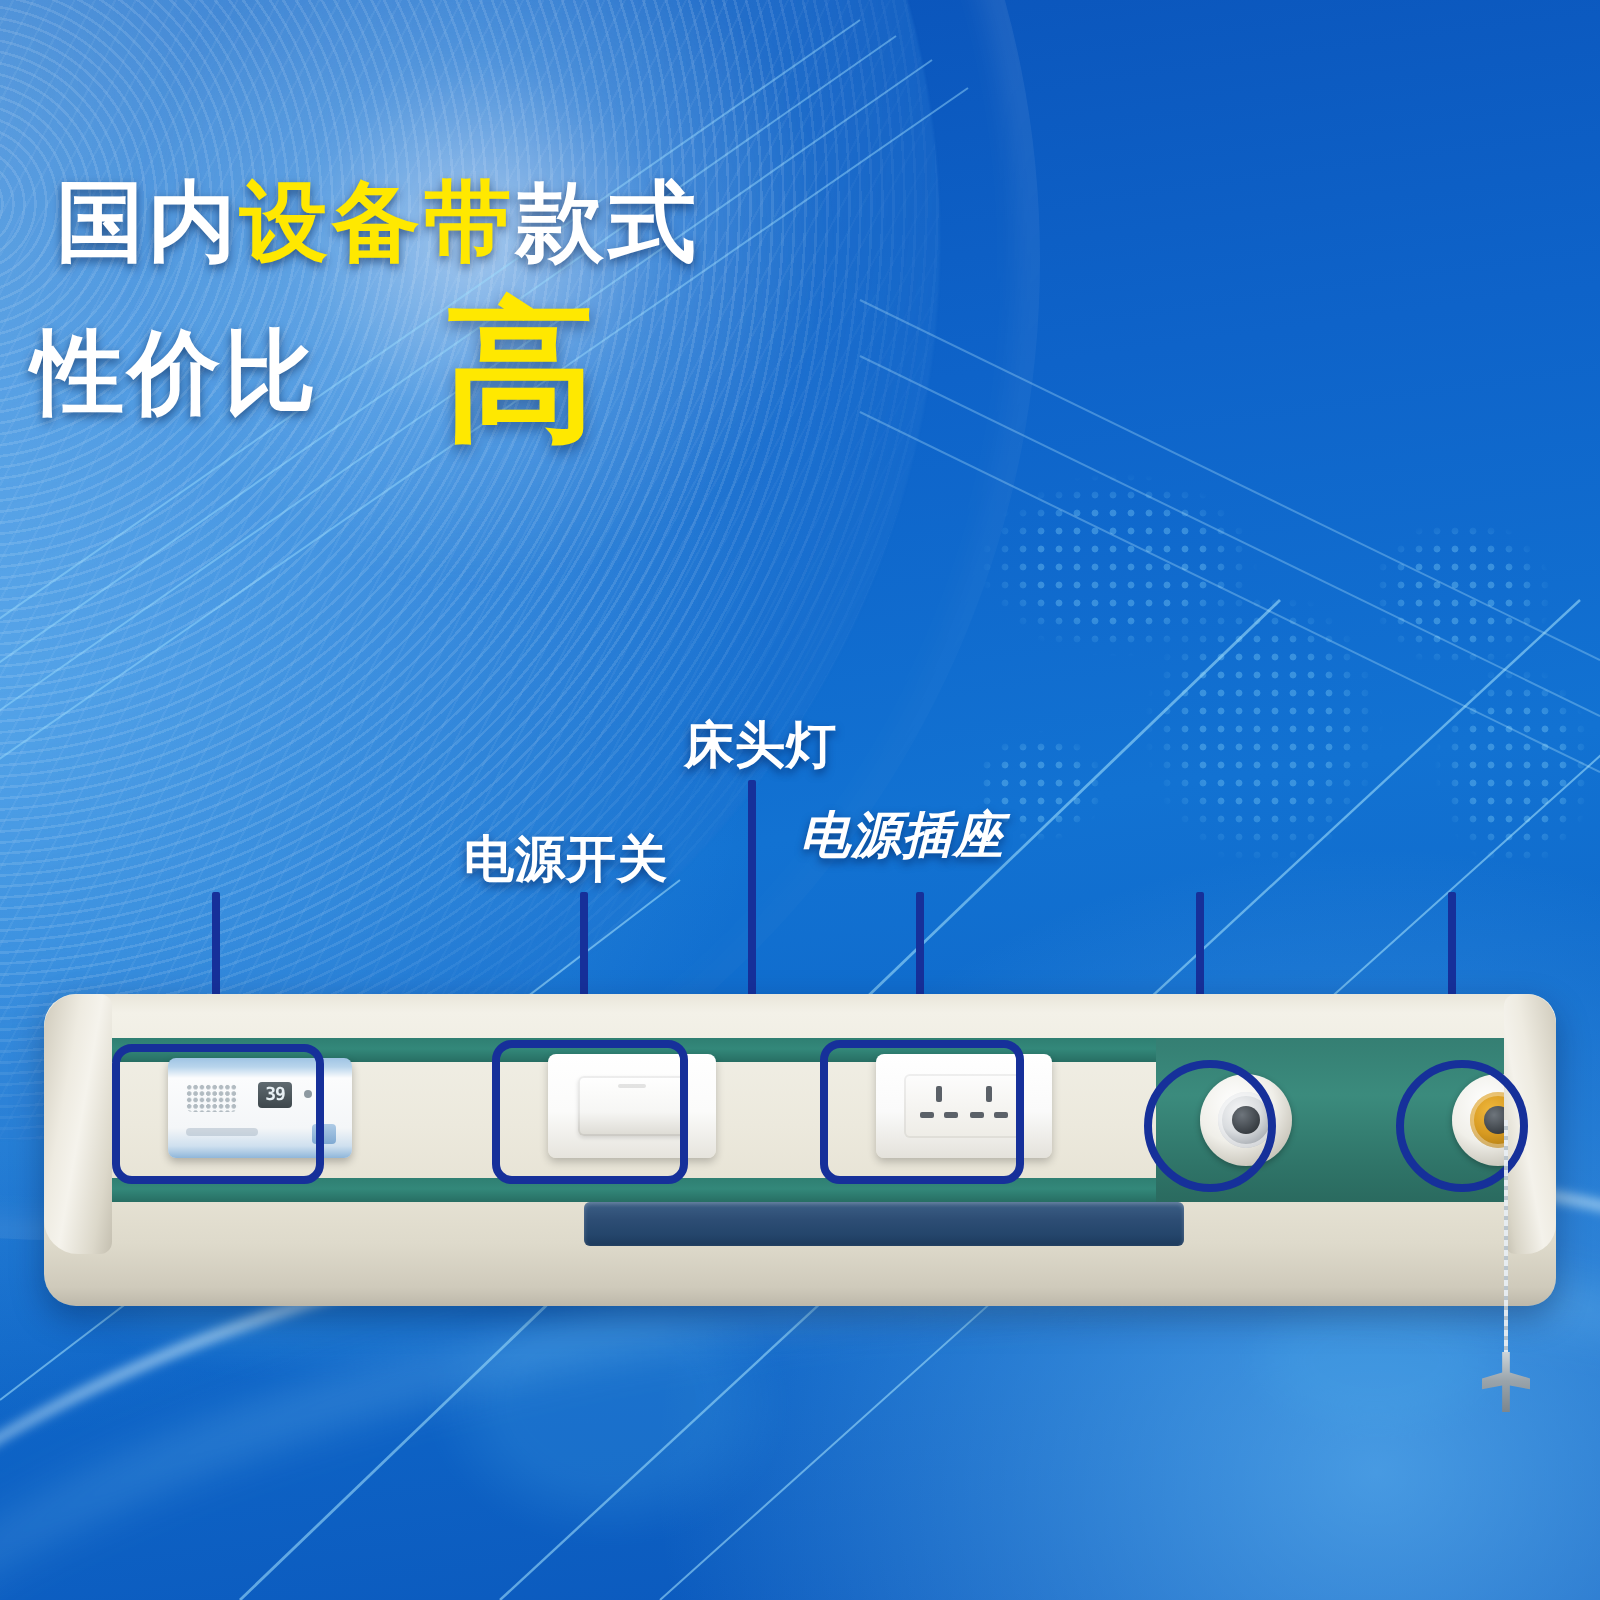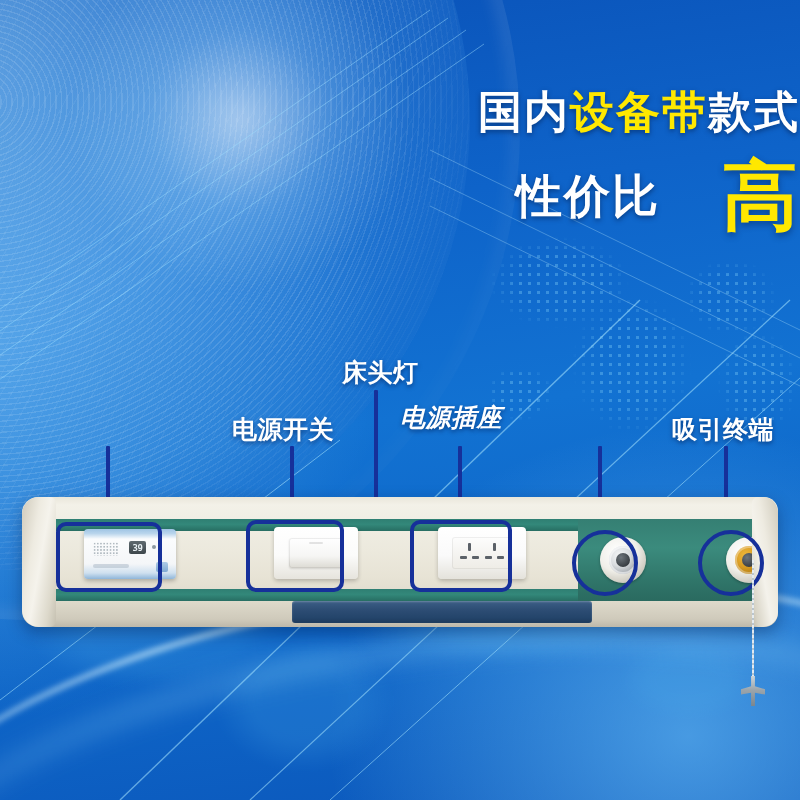--- a/index.html
+++ b/index.html
@@ -88,35 +88,35 @@
       radial-gradient(ellipse 130px 50px at 20% 38%, #4aa8e8 0 60%, rgba(0,0,0,0) 100%),
       radial-gradient(ellipse 90px 70px at 38% 62%, #4aa8e8 0 58%, rgba(0,0,0,0) 100%),
       radial-gradient(ellipse 150px 46px at 64% 30%, #4aa8e8 0 58%, rgba(0,0,0,0) 100%),
       radial-gradient(ellipse 70px 40px at 86% 54%, #4aa8e8 0 58%, rgba(0,0,0,0) 100%);
     filter:blur(5px);
   }
 
   
   .headline {
     position:absolute; left:0; top:86px; width:800px;
-    text-align:right;
+    text-align:left;
     font-weight:bold;
     letter-spacing:2px;
   }
   .hl-1 {
     font-size:44px; line-height:52px;
     text-shadow: 0 2px 5px rgba(0,25,70,.55);
     padding-left:28px;
   }
   .hl-1 .w { color:#ffffff; }
   .hl-1 .y { color:#ffe800; }
   .hl-2 {
     margin-top:20px;
-    font-size:46px; line-height:76px;
-    padding-left:40px;
+    font-size:46px; line-height:56px;
+    padding-left:16px;
   }
   .hl-2 .w { color:#ffffff; text-shadow:0 2px 5px rgba(0,25,70,.55); }
   .hl-2 .big {
     color:#ffe800; font-size:76px; margin-left:62px; vertical-align:-10px;
     text-shadow:0 3px 7px rgba(0,25,70,.45);
   }
 
   
   .label {
     position:absolute;
@@ -131,21 +131,21 @@
     position:absolute;
     width:4px;
     background:#16309a;
     border-radius:1px;
   }
 
   
   #panel {
     position:absolute;
     left:22px; top:497px;
-    width:756px; height:130px;
+    width:756px; height:156px;
   }
   .panel-body {
     position:absolute; inset:0;
     border-radius:16px 14px 14px 16px;
     background:
       linear-gradient(180deg,
         #e9e6da 0%, #f3f1e8 6%, #f0eee4 18%,
         #ece9dd 42%, #e7e3d5 62%, #dedacb 80%, #cfcabb 94%, #bdb8aa 100%);
     box-shadow: 0 6px 16px rgba(0,20,60,.35);
     overflow:hidden;
@@ -343,21 +343,20 @@
       <span class="w">国内</span><span class="y">设备带</span><span class="w">款式</span>
     </div>
     <div class="hl-2">
       <span class="w">性价比</span><span class="big">高</span>
     </div>
   </div>
 
   <div class="label" style="left:232px;top:413px;">电源开关</div>
   <div class="label" style="left:330px;top:356px;margin-left:12px;">床头灯</div>
   <div class="label" style="left:400px;top:401px;font-style:italic;">电源插座</div>
-  <div class="label" style="left:672px;top:413px;">吸引终端</div>
 
   <div class="lead" style="left:106px; top:446px; height:90px;"></div>
   <div class="lead" style="left:290px; top:446px; height:82px;"></div>
   <div class="lead" style="left:374px; top:390px; height:220px;"></div>
   <div class="lead" style="left:458px; top:446px; height:82px;"></div>
   <div class="lead" style="left:598px; top:446px; height:84px;"></div>
   <div class="lead" style="left:724px; top:446px; height:84px;"></div>
 
   <div id="panel">
     <div class="panel-body">

